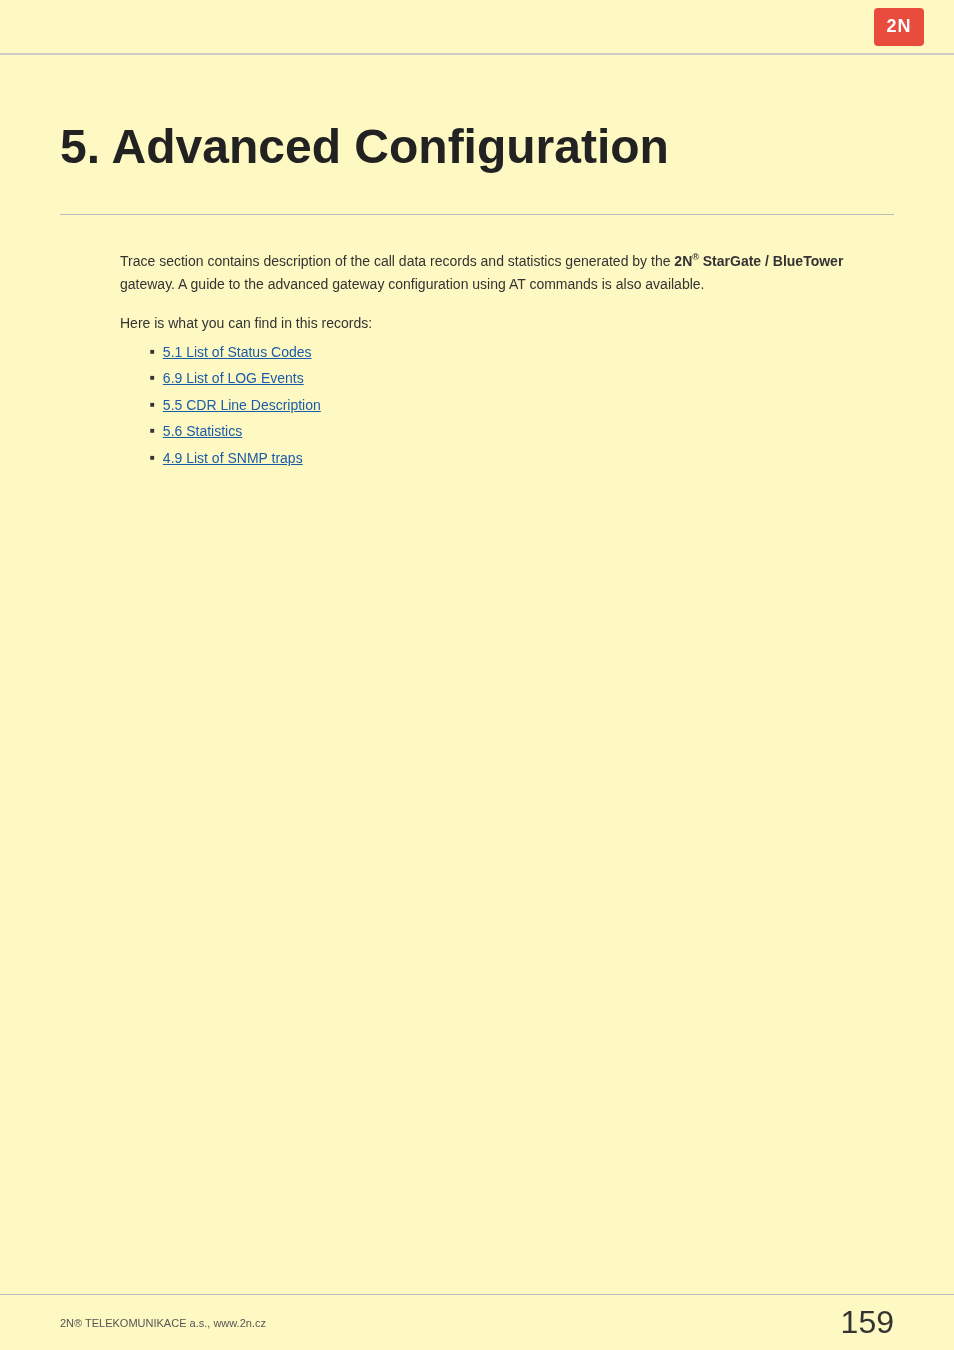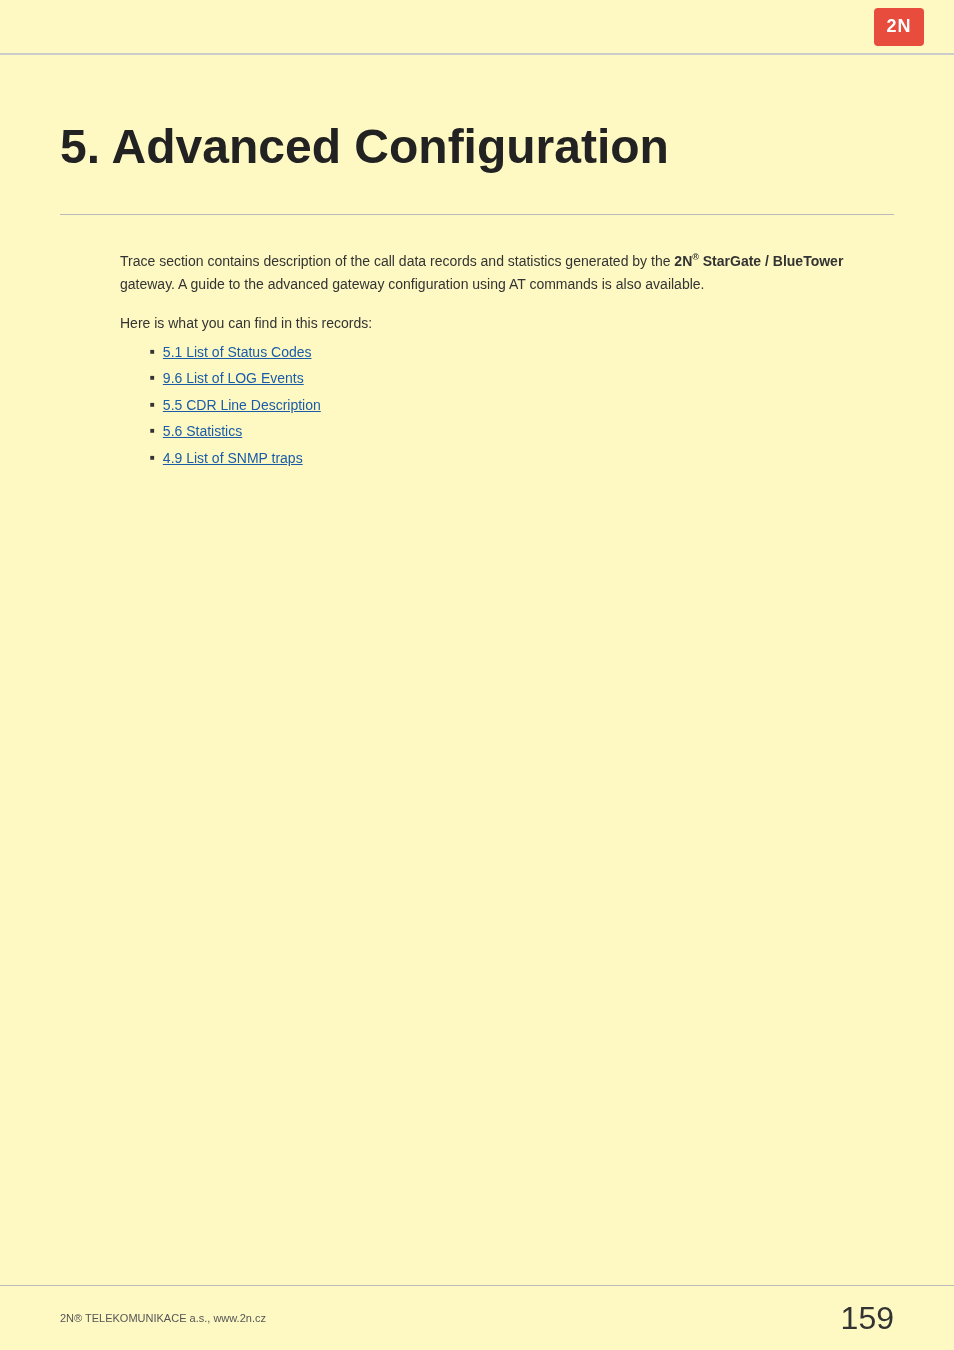--- a/index.html
+++ b/index.html
@@ -134,21 +134,21 @@
       color: #1a5ca8;
       text-decoration: underline;
     }
 
     
     .footer {
       position: absolute;
       bottom: 0;
       left: 0;
       right: 0;
-      height: 65px;
+      height: 56px;
       border-top: 1.5px solid #bbbbbb;
       display: flex;
       align-items: center;
       justify-content: space-between;
       padding: 0 60px;
     }
 
     .footer-left {
       font-size: 11px;
       color: #555555;
@@ -181,21 +181,21 @@
       <span>Trace section contains description of the call data records and statistics generated by the </span><span class="bold-brand"><span>2N</span><sup>®</sup><span> StarGate / BlueTower</span></span><span> gateway. A guide to the advanced gateway configuration using AT commands is also available.</span>
     </p>
 
     <p class="list-heading">Here is what you can find in this records:</p>
 
     <ul class="toc-list">
     <li>
           <a href="#5.1">5.1 List of Status Codes</a>
         </li>
         <li>
-          <a href="#5.4">9.6 List of LOG Events</a>
+          <a href="#5.4">6.9 List of LOG Events</a>
         </li>
         <li>
           <a href="#5.5">5.5 CDR Line Description</a>
         </li>
         <li>
           <a href="#5.6">5.6 Statistics</a>
         </li>
         <li>
           <a href="#5.7">4.9 List of SNMP traps</a>
         </li>

